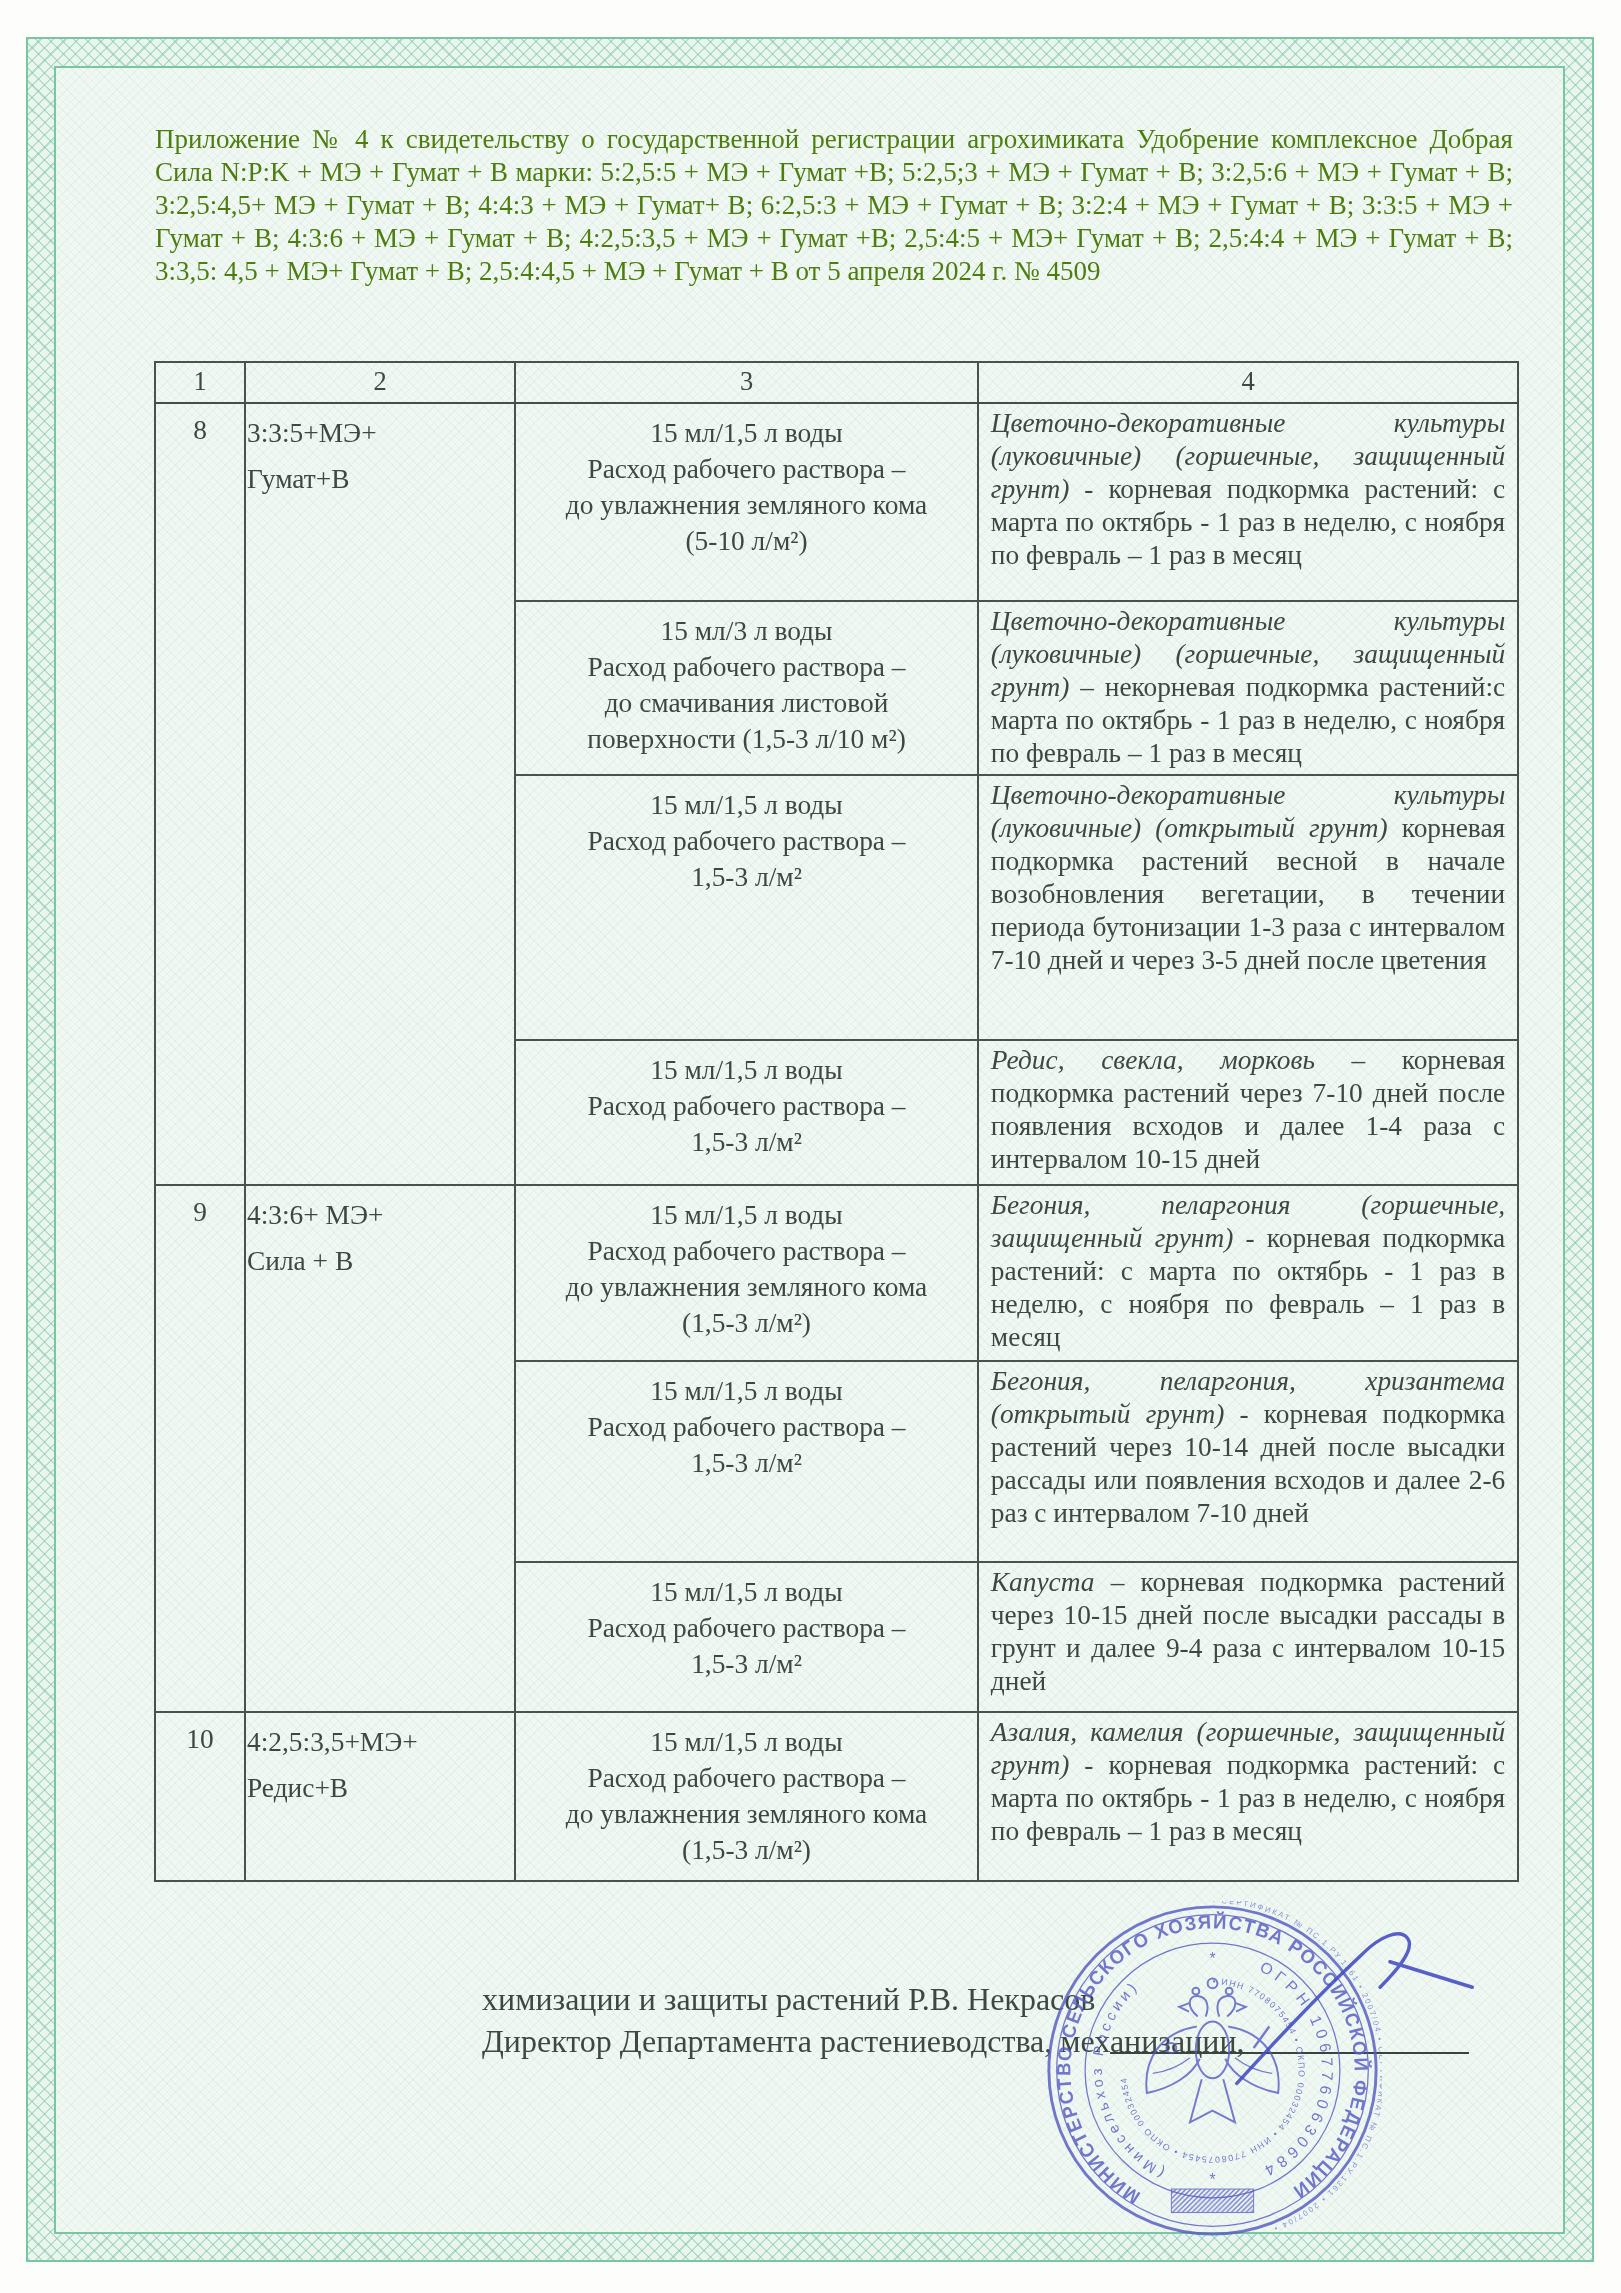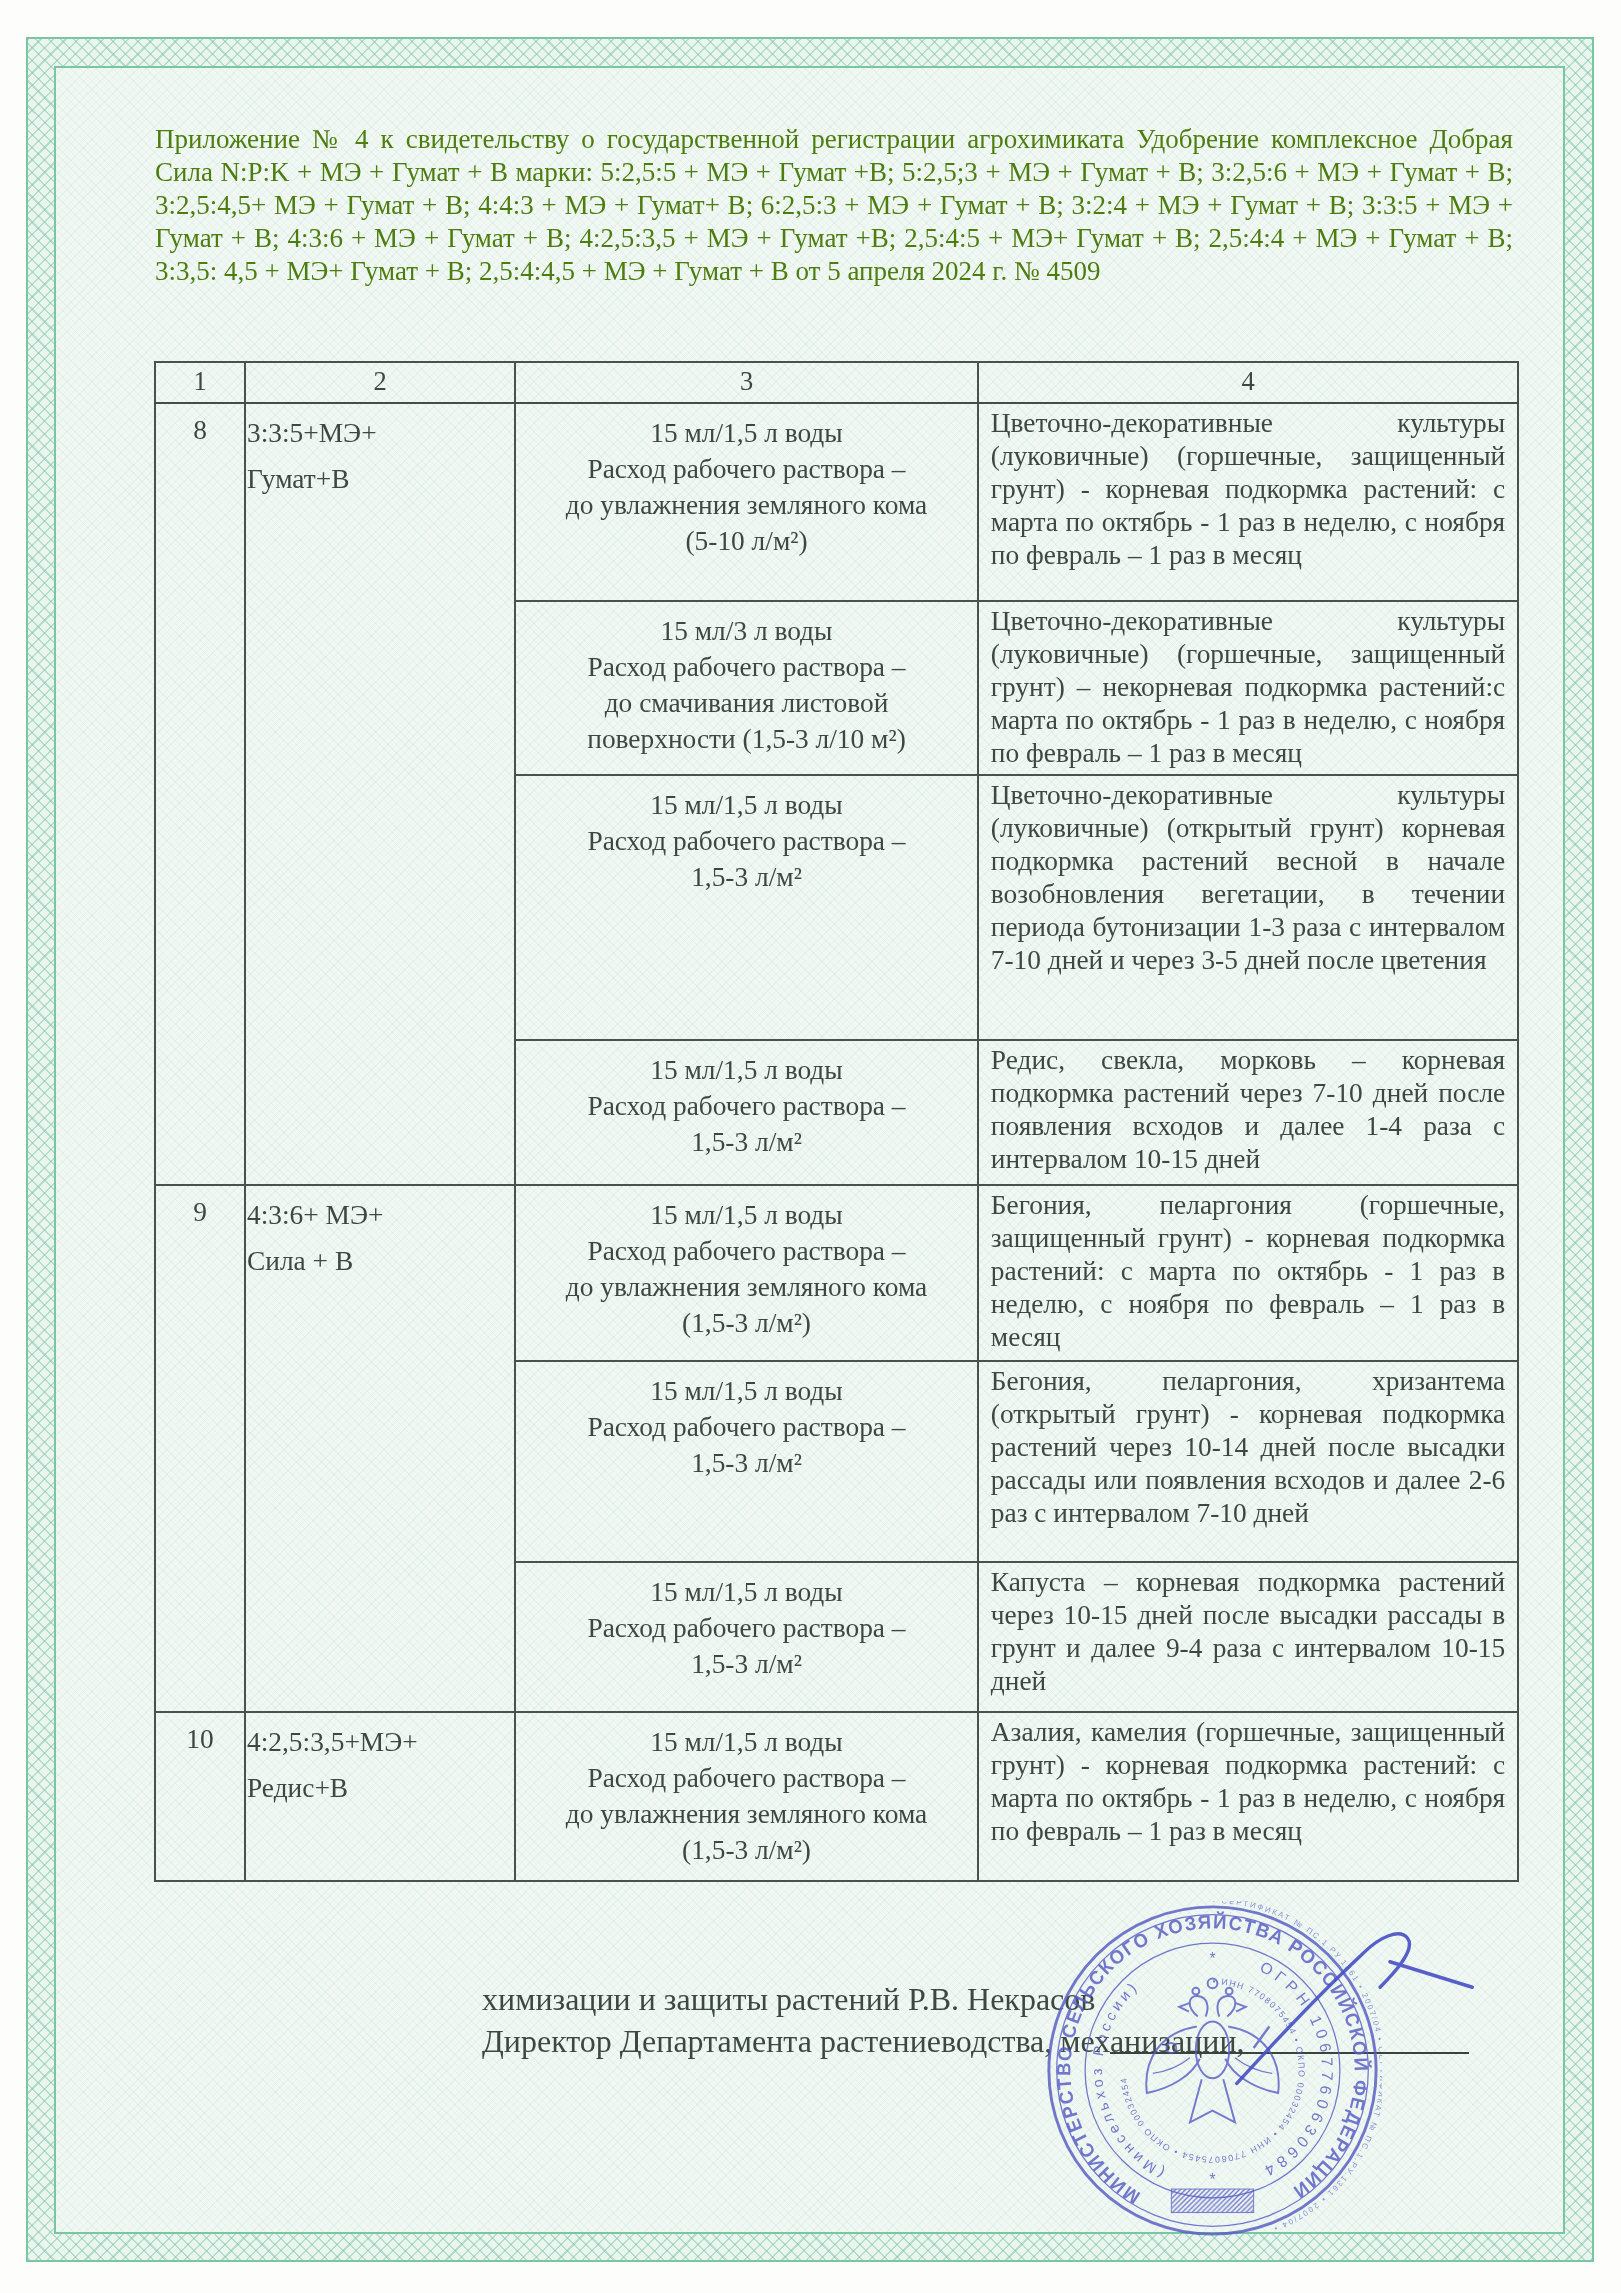--- a/index.html
+++ b/index.html
@@ -40,21 +40,21 @@
   }
   .doc-table td{border:2px solid #49524c;vertical-align:top;overflow:hidden;}
   .num-row td{
     height:39px;text-align:center;padding:0;line-height:37px;
     font-size:26.5px;border-bottom:2.9px solid #444d47;
   }
   .c1{text-align:center;line-height:46px;padding-top:2.9px;}
   .c2{text-align:left;white-space:pre-line;line-height:46px;padding-top:6px;}
   .c3{text-align:center;white-space:pre-line;line-height:36px;padding-top:11px;}
   .c4{text-align:justify;line-height:33px;padding:2.9px 11.8px 3.9px 11.8px;}
-  .c4 .it{}
+  .c4 .it{font-style:italic;}
   .sig{
     position:absolute;left:482px;top:1978px;width:990px;
     font-size:32px;line-height:42px;color:#3e4843;
   }
   .sig-underline{
     position:absolute;left:1110px;top:2052px;width:359px;height:0;
     border-top:2.9px solid #3b433d;
   }
   .stamp{position:absolute;left:1043px;top:1901px;width:339px;height:339px;}
   .pen{position:absolute;left:1127px;top:1897px;width:412px;height:206px;}

